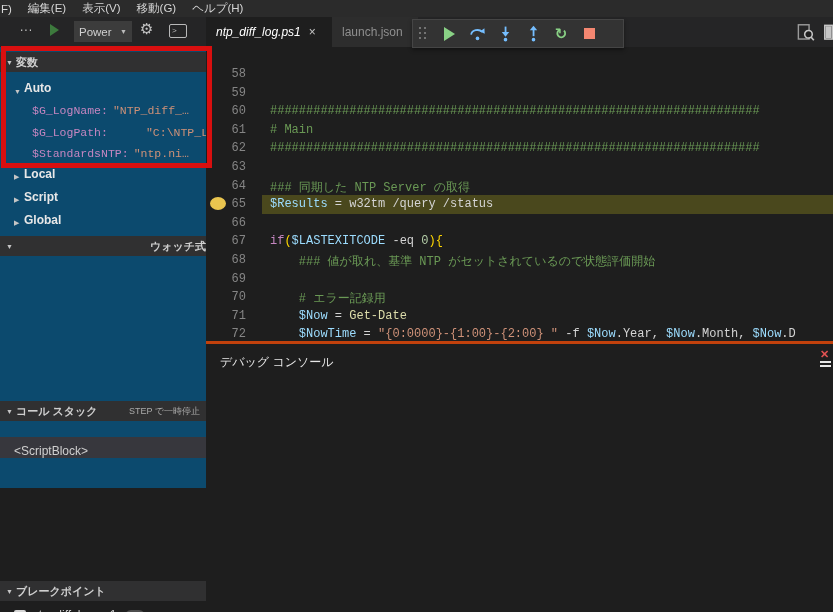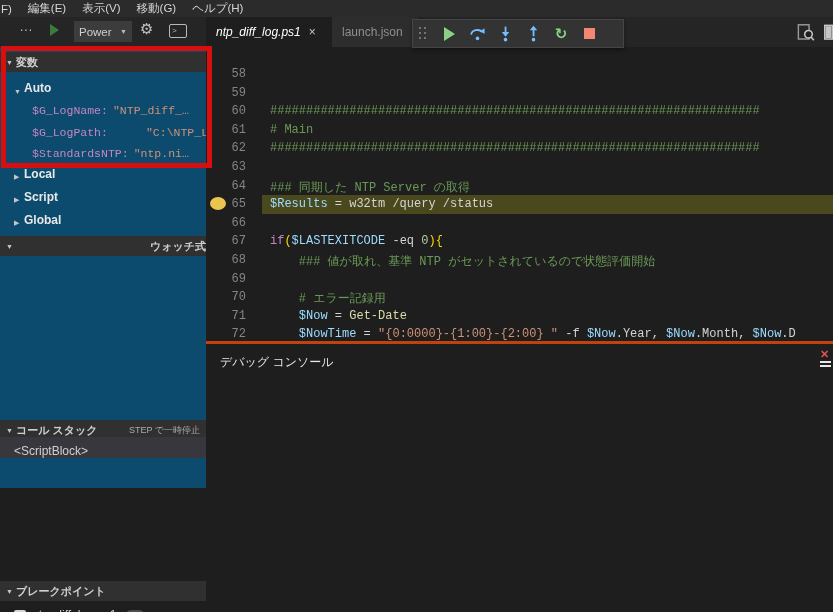--- a/index.html
+++ b/index.html
@@ -213,21 +213,21 @@
           <span class="twisty" style="margin-left: 14px;">▶</span>
           <span class="grp-label">Global</span>
         </div>
       </div>
 
     <div class="sec-header" style="top:189px;justify-content:space-between;">
       <span class="twisty">▼</span>
       <span>ウォッチ式</span>
     </div>
 
-    <div class="sec-header" style="top:373px;">
+    <div class="sec-header" style="top:354px;">
       <span class="twisty">▼</span>
       <span>コール スタック</span>
       <span class="cs-status">STEP で一時停止</span>
     </div>
     <div class="srow frame-row" style="top:390px; height:21px;">
       <span style="margin-left:14px;">&lt;ScriptBlock&gt;</span>
     </div>
 
     <div class="sec-header" style="top:534px;">
       <span class="twisty">▼</span>

